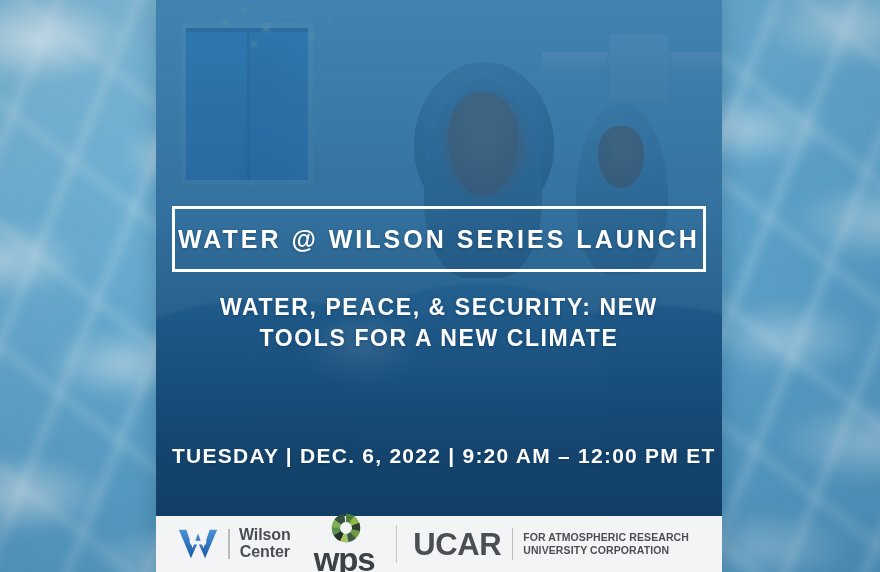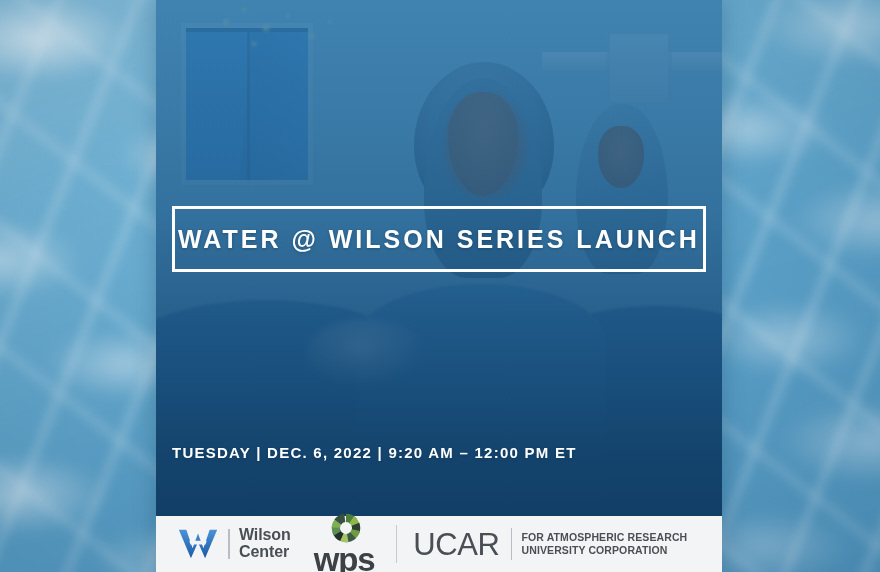--- a/index.html
+++ b/index.html
@@ -270,24 +270,25 @@
     letter-spacing: 1.6px;
     line-height: 1.34;
     text-shadow: 0 1px 3px rgba(10,40,70,0.35);
   }
 
   .datetime {
     position: absolute;
     left: 16px;
     top: 444px;
     width: 534px;
+    text-align: center;
     color: #ffffff;
     font-family: "Liberation Sans", sans-serif;
     font-weight: bold;
-    font-size: 15px;
+    font-size: 21px;
     letter-spacing: 1.25px;
     white-space: nowrap;
     text-shadow: 0 1px 3px rgba(10,40,70,0.4);
   }
 
   
   .logobar {
     position: absolute;
     left: 0;
     bottom: 0;
@@ -297,21 +298,21 @@
     display: flex;
     align-items: center;
     z-index: 6;
   }
   .logo-group {
     display: flex;
     align-items: center;
   }
 
   
-  .wc { margin-left: 22px; display: flex; align-items: center; }
+  .wc { margin-left: 22px; display: flex; align-items: center; text-align: center; }
   .wc-mark { width: 40px; height: 32px; display:block; }
   .wc-rule {
     width: 2px; height: 30px;
     background: #b9bcc2;
     margin: 0 9px 0 10px;
   }
   .wc-words {
     font-family: "Liberation Sans", sans-serif;
     font-weight: bold;
     font-size: 16px;
@@ -336,21 +337,21 @@
   .bar-divider {
     width: 1px; height: 38px;
     background: #c6c9ce;
     margin: 0 16px 0 22px;
   }
 
   
   .ucar { display: flex; align-items: center; }
   .ucar-word {
     font-family: "Liberation Sans", sans-serif;
-    font-weight: normal;
+    font-weight: bold;
     font-size: 31px;
     color: #4a4f55;
     letter-spacing: -0.4px;
     line-height: 1;
   }
   .ucar-rule {
     width: 1px; height: 32px;
     background: #b9bcc2;
     margin: 0 10px 0 11px;
   }
@@ -398,20 +399,24 @@
       <div class="photo-tint"></div>
       <div class="photo-tint2"></div>
     </div>
 
     <div class="content">
 
       <div class="title-frame">
         <div class="title-text">WATER @ WILSON SERIES LAUNCH</div>
       </div>
 
+      <div class="subtitle">
+        <div>WATER, PEACE, &amp; SECURITY: NEW</div>
+        <div>TOOLS FOR A NEW CLIMATE</div>
+      </div>
 
       <div class="datetime">TUESDAY | DEC. 6, 2022 | 9:20 AM – 12:00 PM ET</div>
     </div>
 
     <div class="logobar">
 
       <div class="wc logo-group">
         <svg class="wc-mark" viewBox="0 0 48 38">
           <defs>
             <linearGradient id="wcg" x1="0" y1="0" x2="0" y2="1">

